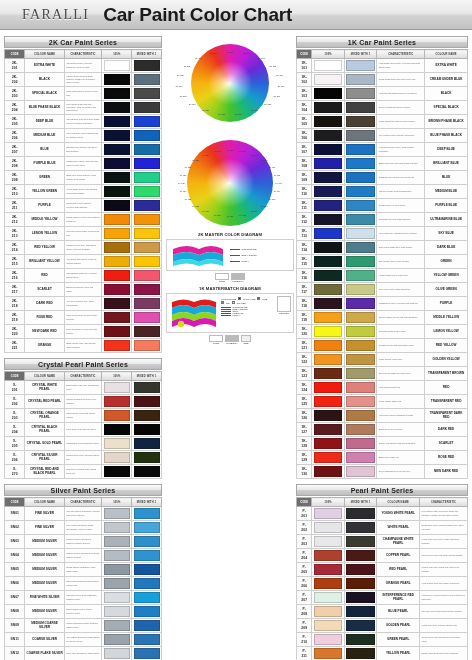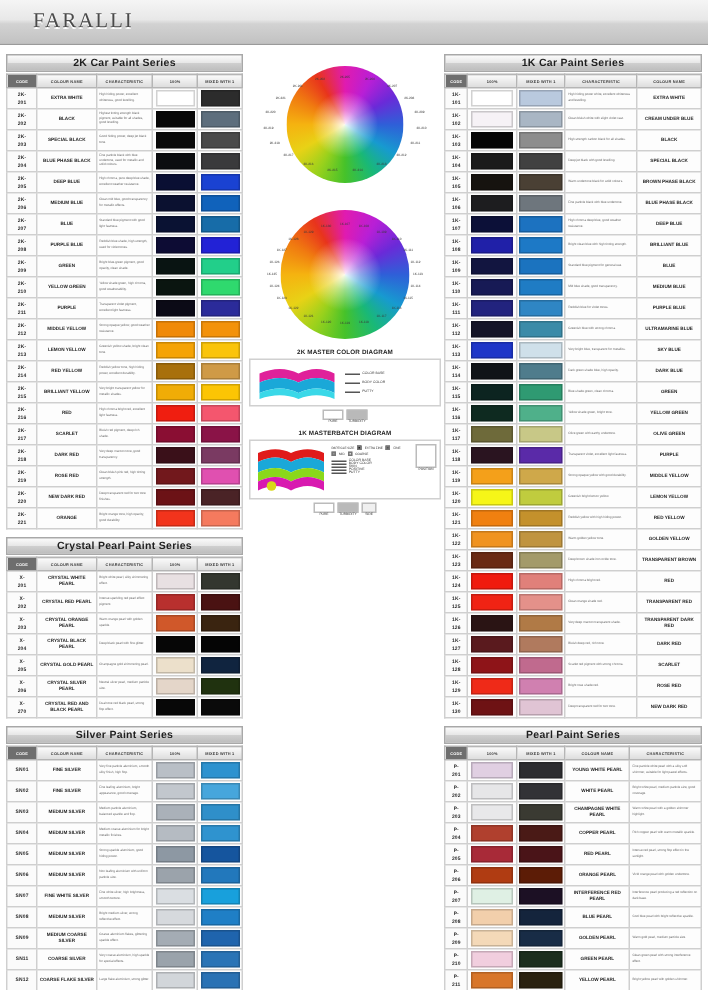--- a/index.html
+++ b/index.html
@@ -107,20 +107,21 @@
   .sq{ width:3px; height:3px; border:1px solid #777; display:inline-block; }
   .fp-row{ display:flex; gap:2px; justify-content:center; margin-top:2px; }
   .fp-cell{ text-align:center; font-size:2.2px; color:#333; }
   .fp-chip{ width:14px; height:7px; border:1px solid #bbb; }
 </style>
 </head>
 <body>
 
 <div class="topbar">
   <span class="brand">FARALLI</span>
+  <span class="maintitle">Car Paint Color Chart</span>
 </div>
 
 <div class="col-left">
 
   <div class="banner">2K Car Paint Series</div>
   <table>
     <colgroup>
         <col style="width:13%">
         <col style="width:25%">
         <col style="width:24%">

